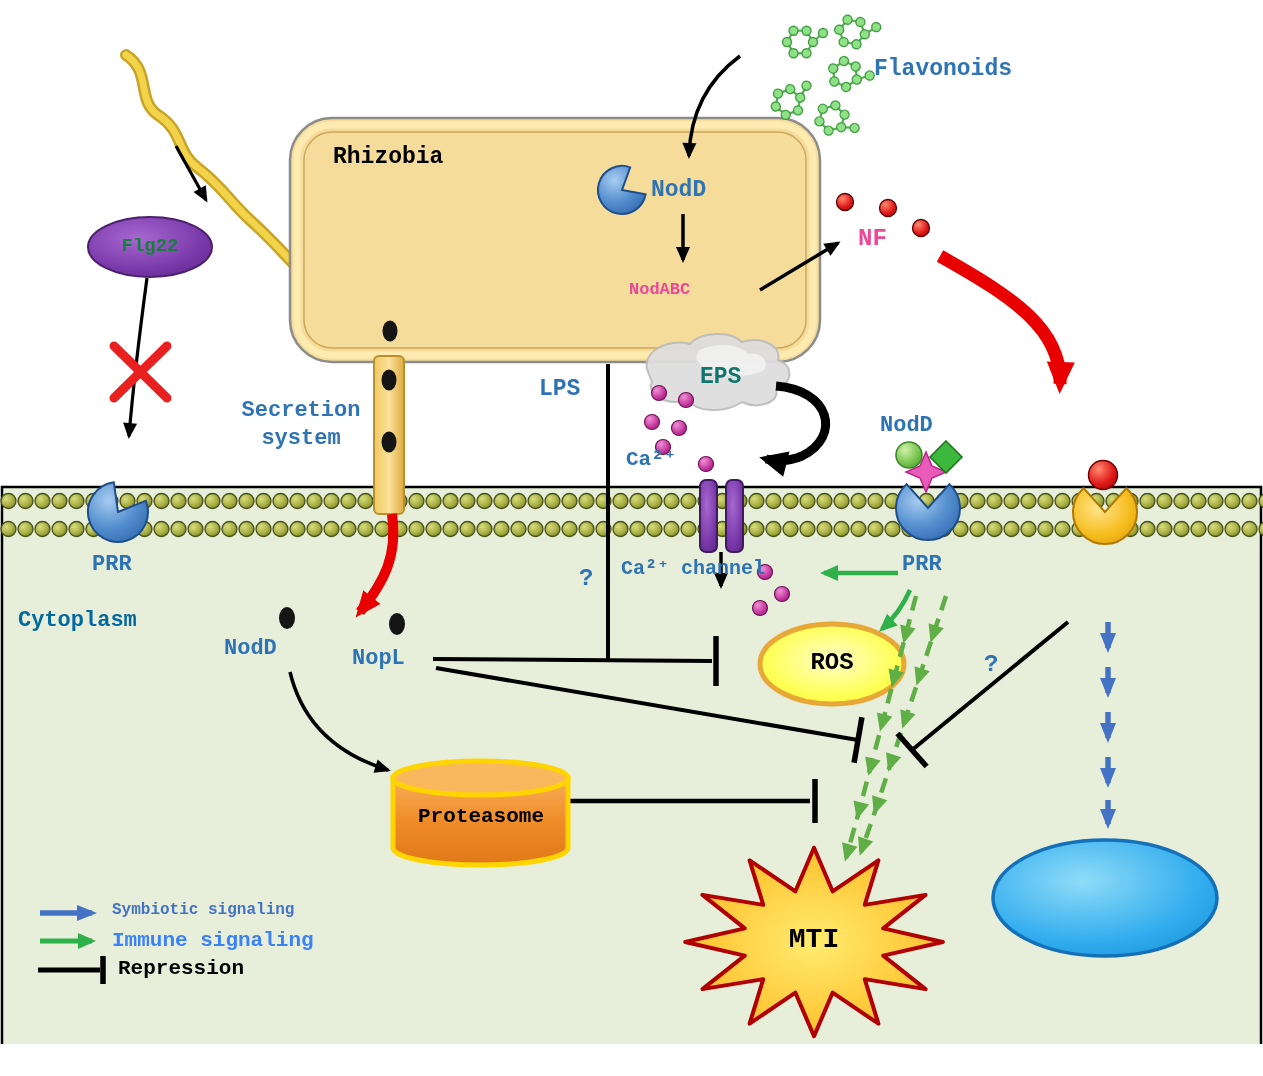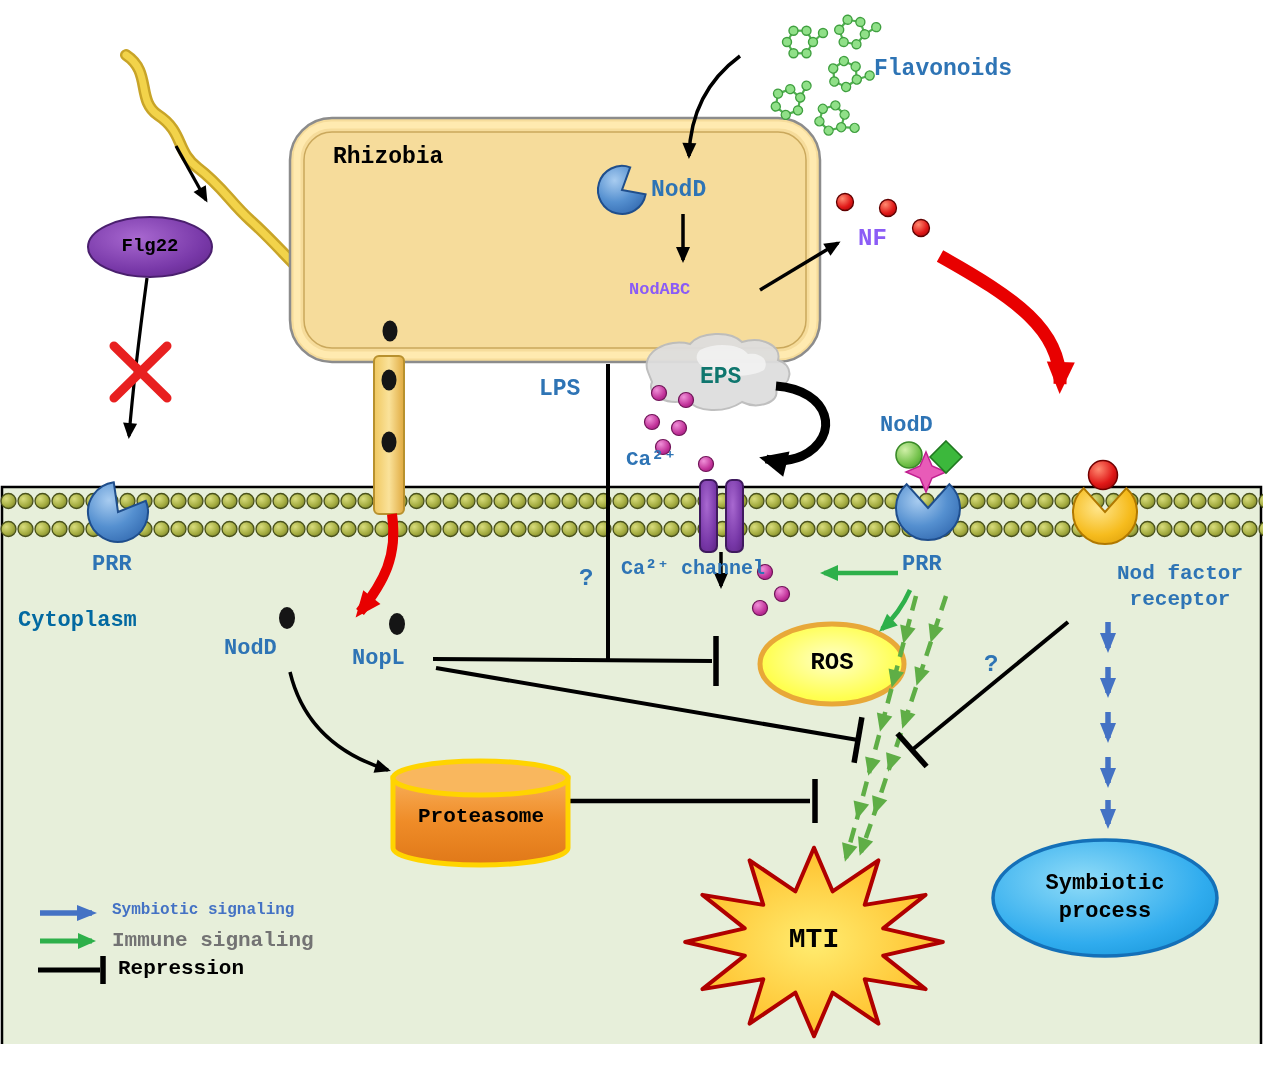--- a/index.html
+++ b/index.html
@@ -2,22 +2,22 @@
 <html><head>
 <meta charset="utf-8">
 <style>
   html,body{margin:0;padding:0;background:#ffffff;}
   .stage{position:relative;width:1263px;height:1044px;background:#ffffff;overflow:hidden;
          font-family:Liberation Mono, monospace;}
   .stage svg{position:absolute;left:0;top:0;}
   .lbl{position:absolute;font-weight:700;color:#2e74b5;white-space:nowrap;z-index:5;line-height:1.25;}
   .c{transform:translate(-50%,-50%);text-align:center;}
   .wrap{white-space:normal;text-align:center;}
-  .red{color:#8b5cf6}.blk{color:#000000}.grn{color:#0369a1}.wht{color:#000000}.epsc{color:#0f766e}
-  .leg-blue{color:#4472c4}.leg-green{color:#737373}
+  .red{color:#ec4899}.blk{color:#000000}.grn{color:#0369a1}.wht{color:#15803d}.epsc{color:#0f766e}
+  .leg-blue{color:#4472c4}.leg-green{color:#3b82f6}
 </style>
 </head>
 <body>
 
 <div class="stage">
 
 <svg width="1263" height="1076" viewBox="0 0 1263 1076">
 <defs>
   <radialGradient id="beadG" cx="0.35" cy="0.35" r="0.9">
     <stop offset="0" stop-color="#d9dd7d"></stop>
@@ -328,35 +328,34 @@
   <line x1="103" y1="956" x2="103" y2="984" stroke="#000" stroke-width="5.5"></line>
 </g>
 </svg>
 
 <div class="lbl" style="left:874px;top:55px;font-size:23px">Flavonoids</div>
 <div class="lbl blk" style="left:333px;top:143px;font-size:23px">Rhizobia</div>
 <div class="lbl" style="left:651px;top:176px;font-size:23px">NodD</div>
 <div class="lbl red" style="left:629px;top:279px;font-size:17px">NodABC</div>
 <div class="lbl red" style="left:858px;top:224px;font-size:24px">NF</div>
 <div class="lbl wht c" style="left:150px;top:247px;font-size:19px">Flg22</div>
+<div class="lbl wrap" style="left:237px;top:397px;width:128px;font-size:22px">Secretion system</div>
 <div class="lbl" style="left:539px;top:375px;font-size:23px">LPS</div>
 <div class="lbl epsc" style="left:700px;top:363px;font-size:23px">EPS</div>
 <div class="lbl" style="left:626px;top:447px;font-size:21px">Ca²⁺</div>
 <div class="lbl" style="left:880px;top:412px;font-size:22px">NodD</div>
 <div class="lbl" style="left:92px;top:551px;font-size:22px">PRR</div>
 <div class="lbl" style="left:902px;top:551px;font-size:22px">PRR</div>
 <div class="lbl" style="left:621px;top:556px;font-size:20px">Ca²⁺ channel</div>
-<div class="lbl wrap" style="left:1107px;top:561px;width:146px;font-size:21px">Nod factor receptor</div>
 <div class="lbl grn" style="left:18px;top:607px;font-size:22px">Cytoplasm</div>
 <div class="lbl" style="left:224px;top:635px;font-size:22px">NodD</div>
 <div class="lbl" style="left:352px;top:645px;font-size:22px">NopL</div>
 <div class="lbl blk c" style="left:832px;top:663px;font-size:24px">ROS</div>
 <div class="lbl blk c" style="left:481px;top:817px;font-size:21px">Proteasome</div>
 <div class="lbl blk c" style="left:814px;top:939px;font-size:28px">MTI</div>
-<div class="lbl blk c wrap" style="left:1105px;top:897px;width:150px;font-size:22px">Symbiotic process</div>
 <div class="lbl" style="left:579px;top:564px;font-size:24px">?</div>
 <div class="lbl" style="left:984px;top:650px;font-size:24px">?</div>
 
 <div class="lbl leg-blue" style="left:112px;top:900px;font-size:16px">Symbiotic signaling</div>
 <div class="lbl leg-green" style="left:112px;top:928px;font-size:21px">Immune signaling</div>
 <div class="lbl blk" style="left:118px;top:956px;font-size:21px">Repression</div>
 
 </div>
 
 </body></html>

